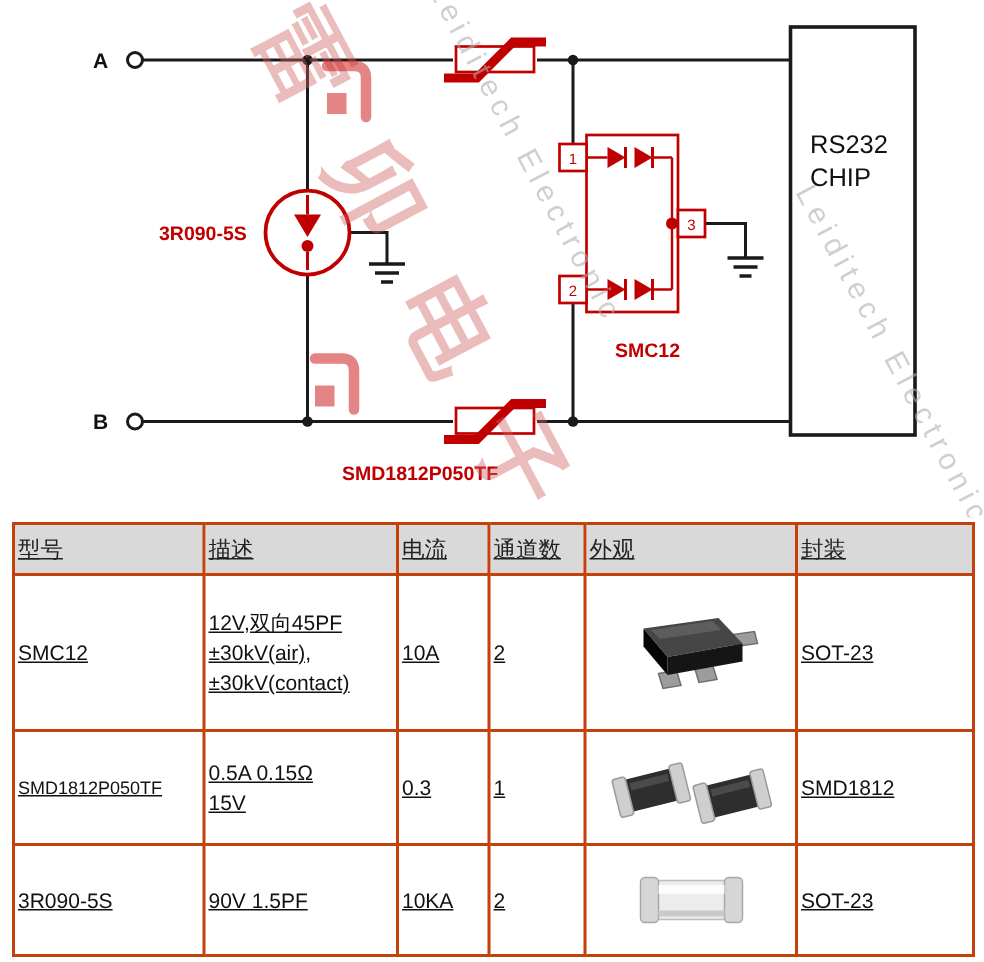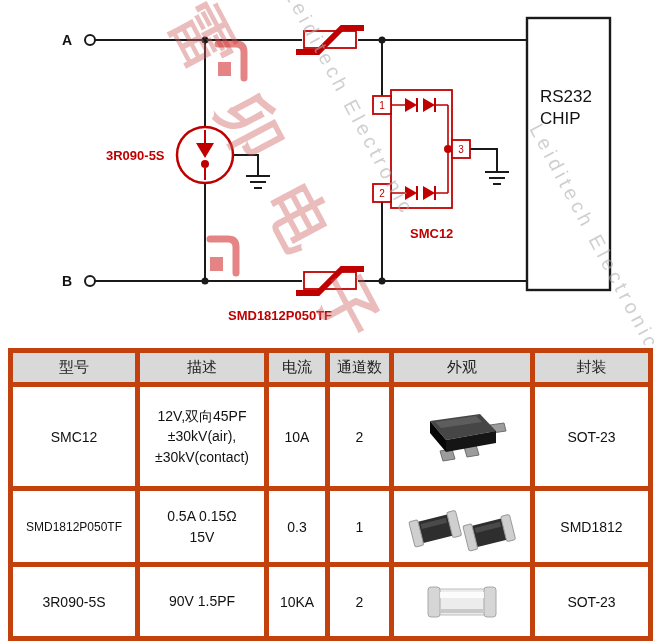--- a/index.html
+++ b/index.html
@@ -32,22 +32,22 @@
   .wm-logo1 { left:210px; top:38px; }
   .wm-logo2 { left:202px; top:233px; }
 
   
   .parts-table {
     position:absolute; left:8px; top:348px; width:640px;
     border-collapse:collapse; table-layout:fixed;
     border:2px solid #4d4d4d; background:#fff;
   }
   .parts-table th, .parts-table td {
-    border:5px solid #c2410c; text-align:center; vertical-align:middle;
-    padding:2px; overflow:hidden;
+    border:2px solid #c2410c; text-align:left; vertical-align:middle;
+    padding:2px; overflow:hidden;text-decoration:underline;
   }
   .parts-table thead tr { height:34px; background:#d9d9d9; }
   .parts-table th { font-weight:normal; font-size:15px; color:#222; }
   .parts-table td { font-size:14px; color:#111; }
   tr.r1 { height:104px; }
   tr.r2 { height:76px; }
   tr.r3 { height:74px; }
   td.desc { white-space:pre-line; line-height:1.45;margin-left:48px; }
   tr.r2 td.model { font-size:12px; }
   td.appearance { background:#fff; }

